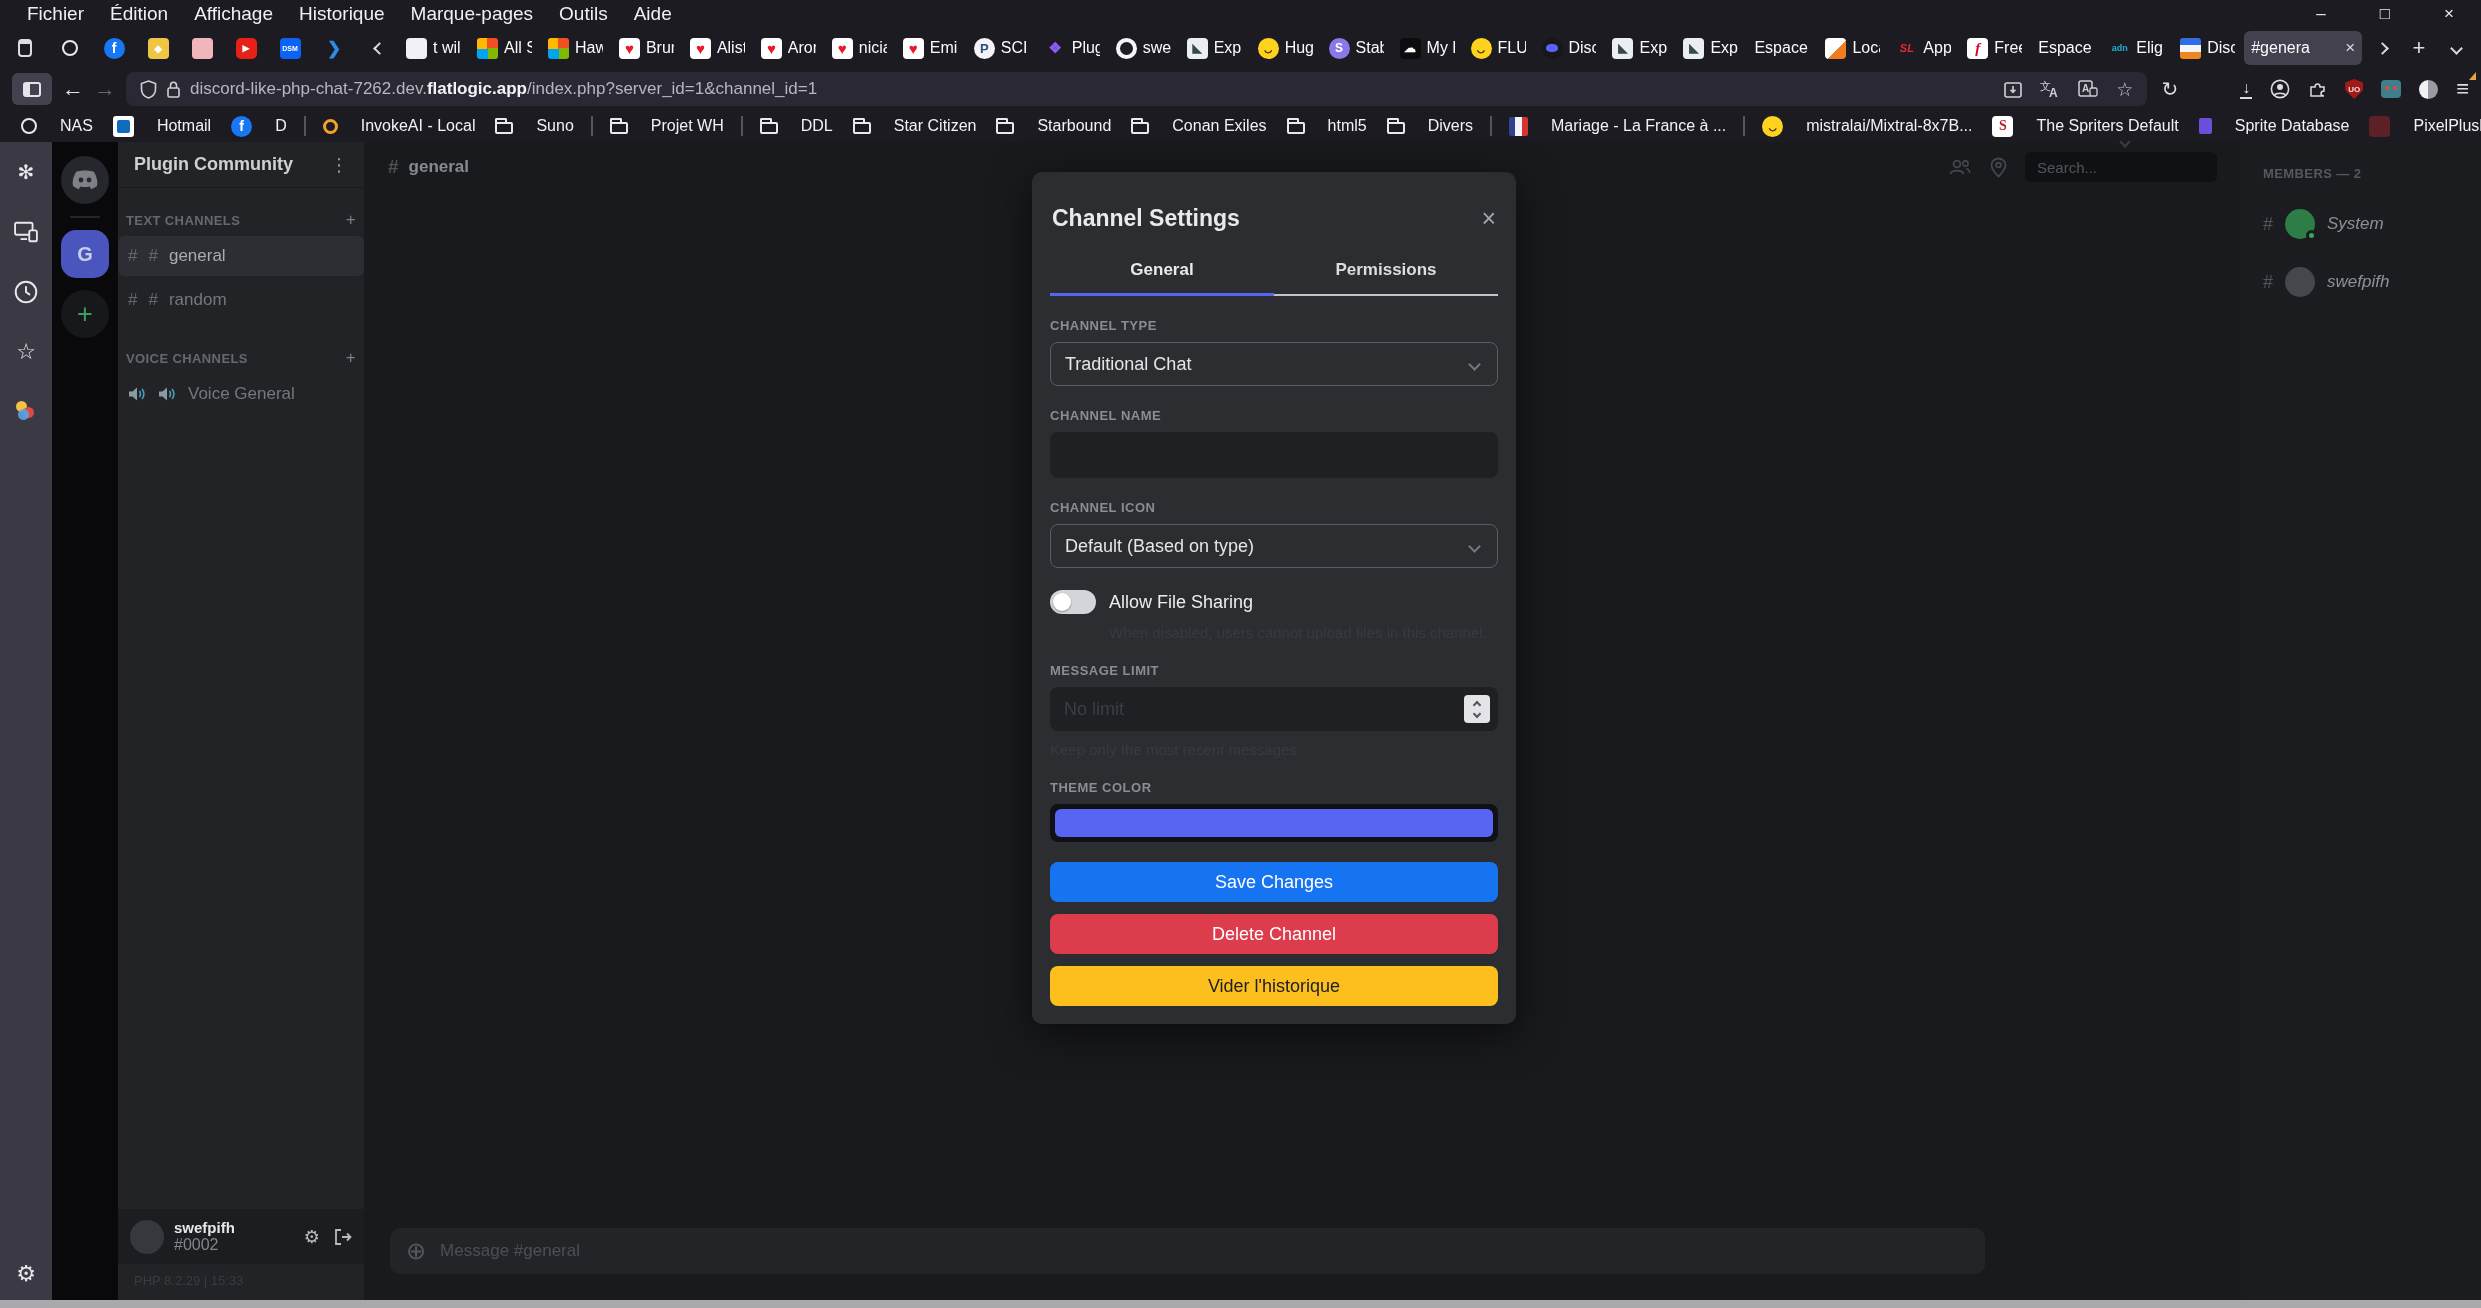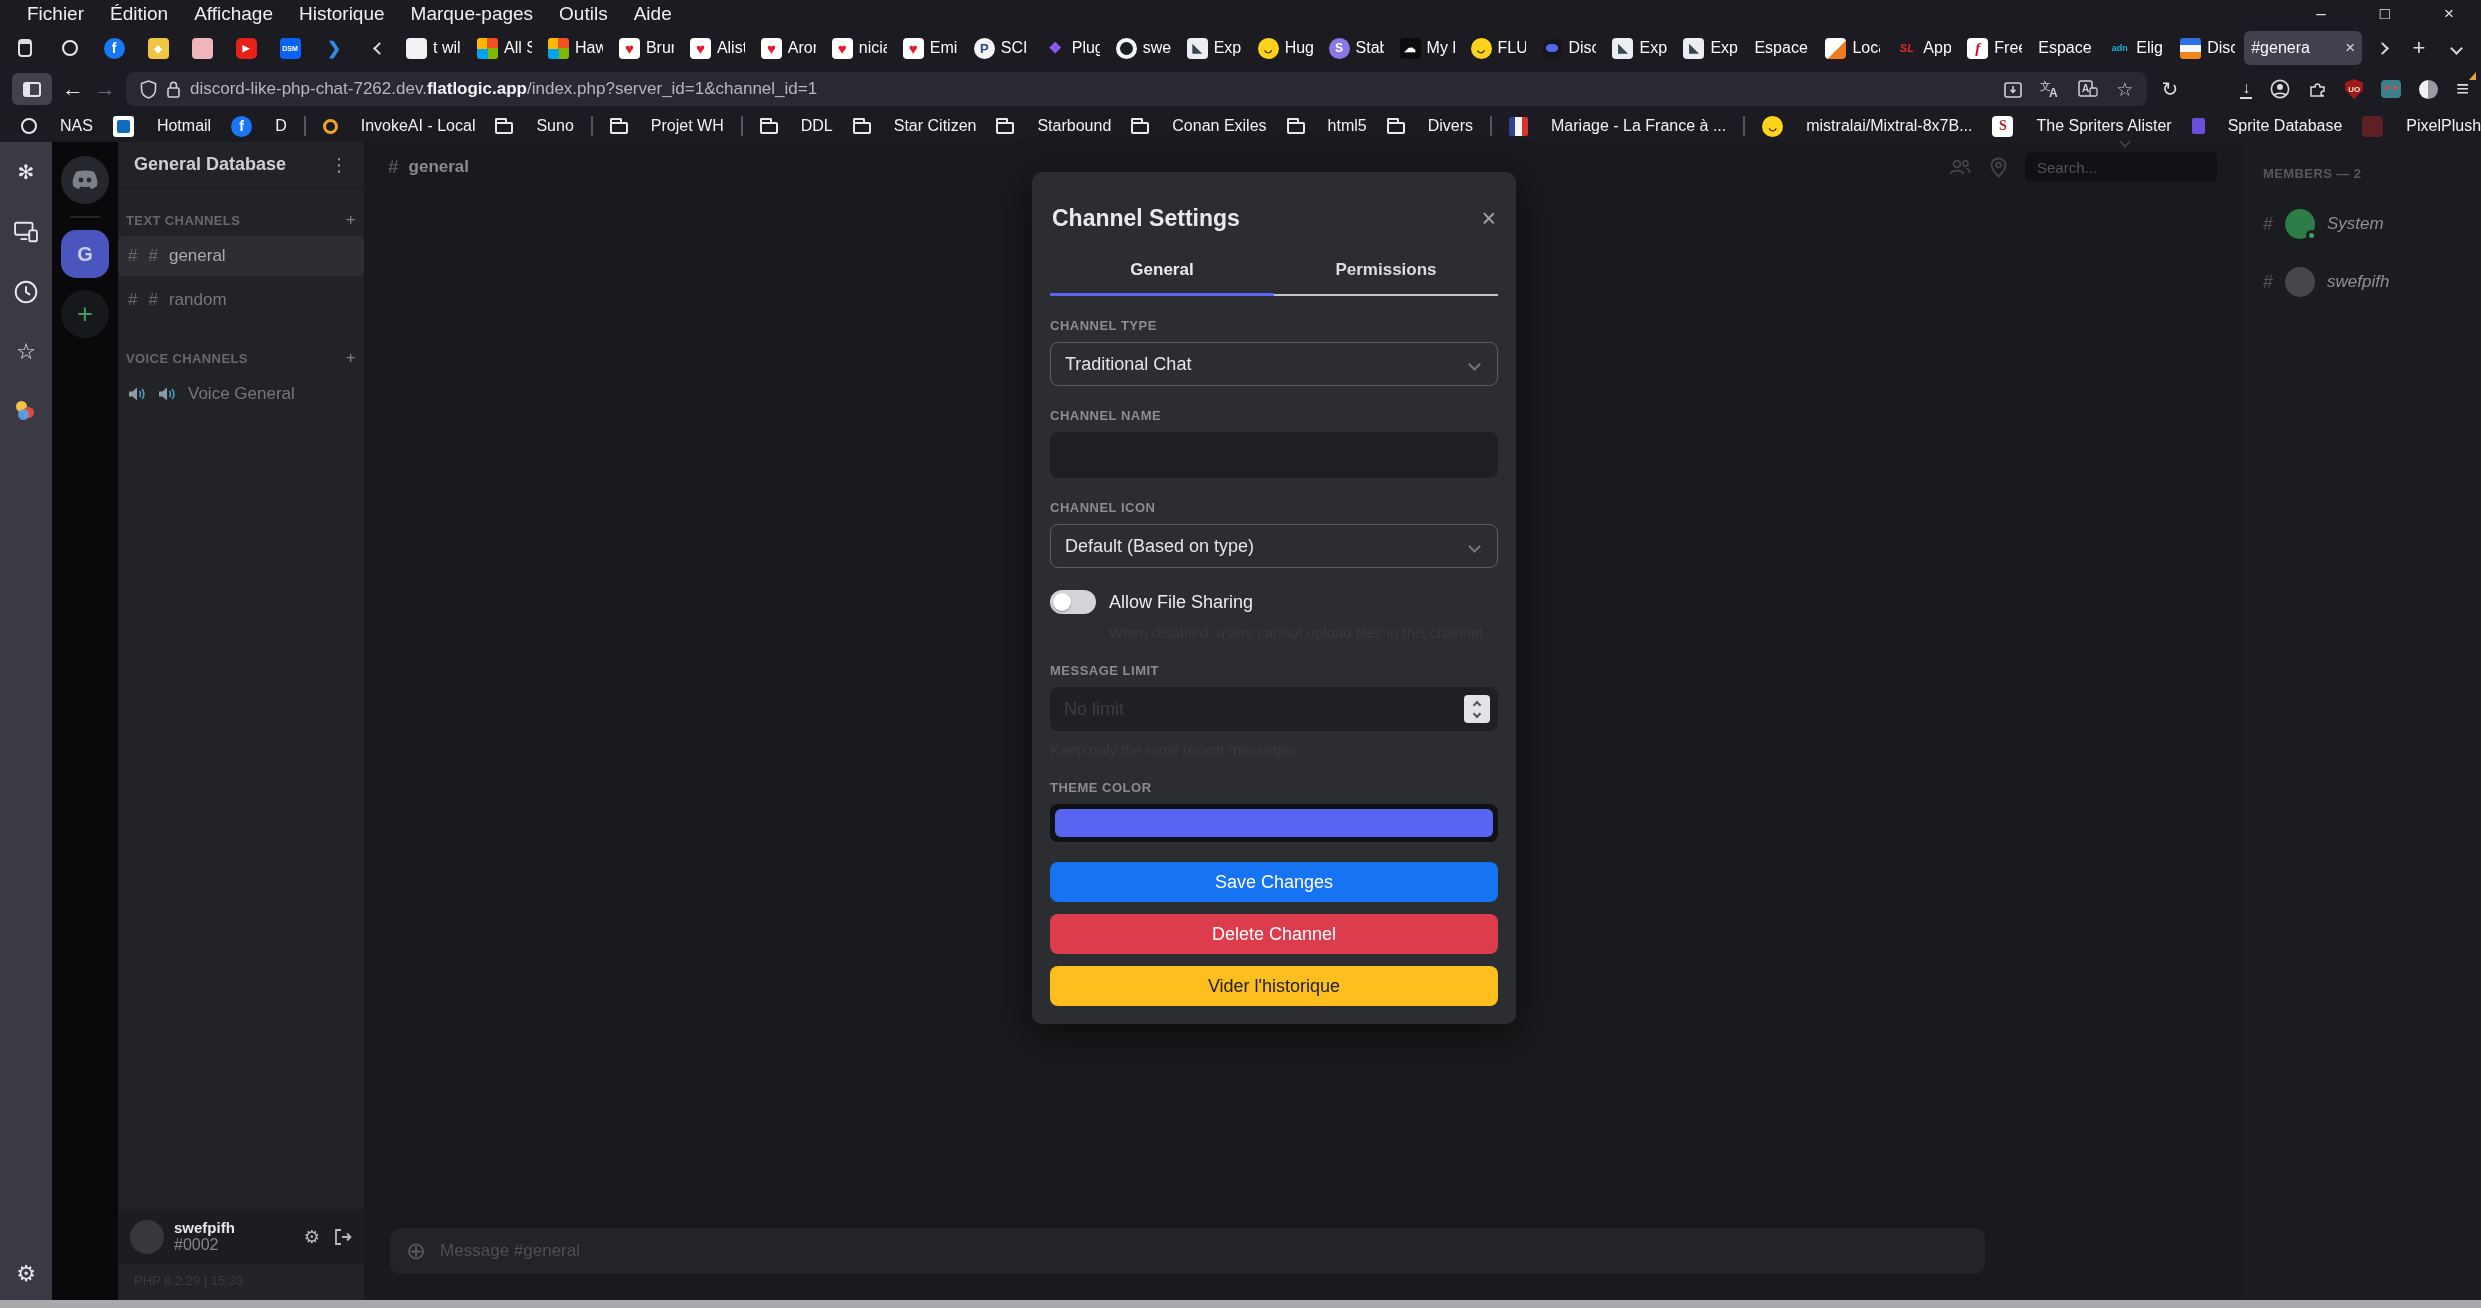--- a/index.html
+++ b/index.html
@@ -514,21 +514,21 @@
       <span class="fav fav-frflag"></span>
       <span>Mariage - La France à ...</span>
     </span>
     <span class="bm-sep"></span>
     <span class="bm">
       <span class="fav fav-hf"></span>
       <span>mistralai/Mixtral-8x7B...</span>
     </span>
     <span class="bm">
       <span class="fav fav-sred"></span>
-      <span>The Spriters Alister</span>
+      <span>The Spriters Default</span>
     </span>
     <span class="bm">
       <span class="fav fav-spritedb"></span>
       <span>Sprite Database</span>
     </span>
     <span class="bm">
       <span class="fav fav-plush"></span>
       <span>PixelPlush Studio - Pix...</span>
     </span>
     <span class="bm">
@@ -570,21 +570,21 @@
           <circle cx="18" cy="11" r="2.4" fill="#25272c"></circle>
         </svg>
       </div>
       <div class="rail-divider"></div>
       <div class="rail-server">G</div>
       <div class="rail-add">+</div>
     </div>
 
     <div class="channel-col">
       <div class="ch-head">
-        <span class="ch-title">General Database</span>
+        <span class="ch-title">Plugin Community</span>
         <span class="kebab">⋮</span>
       </div>
       <div class="ch-body">
         <div class="sec">
           <span>TEXT CHANNELS</span>
           <span class="sec-add">+</span>
         </div>
         <div class="chan active">
           <span class="hash">#</span>
           <span class="hash">#</span>

